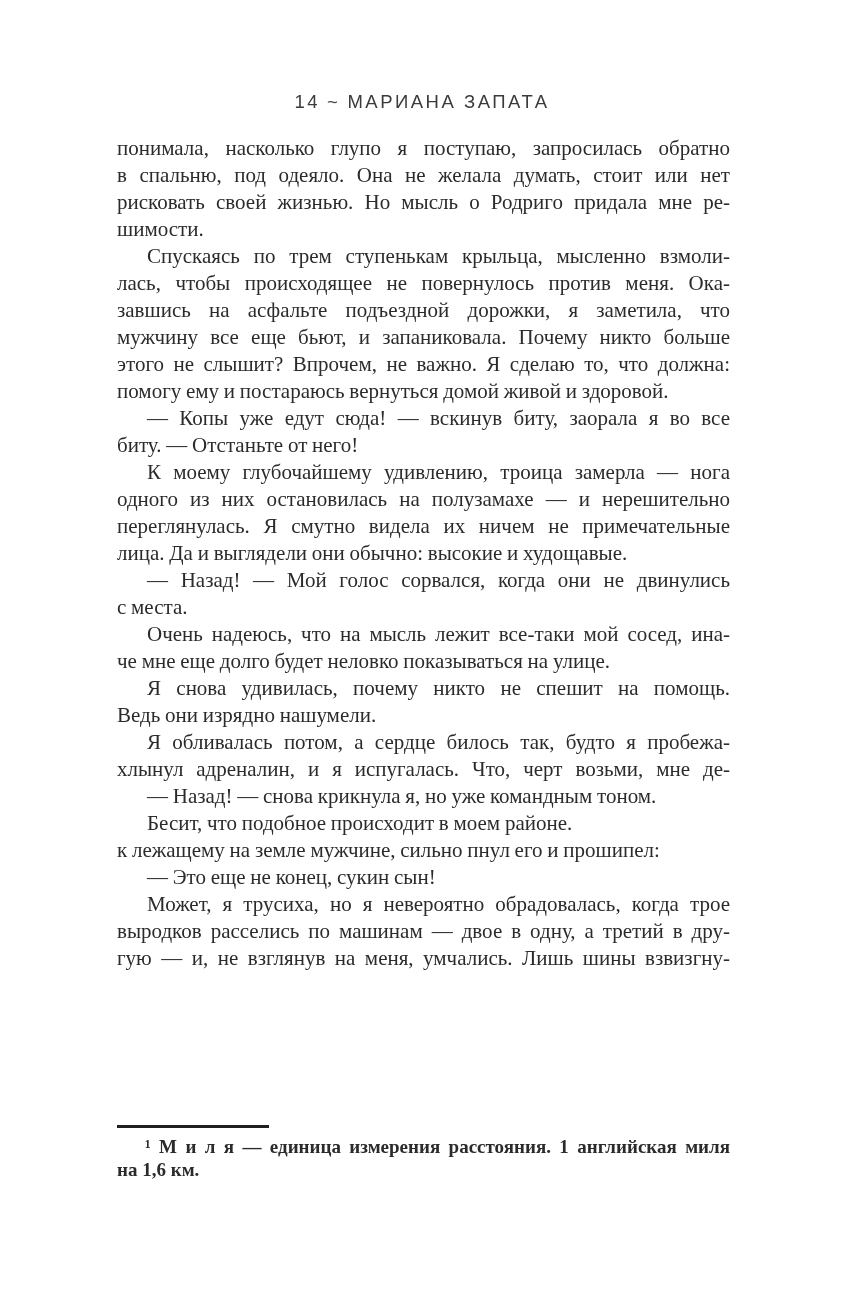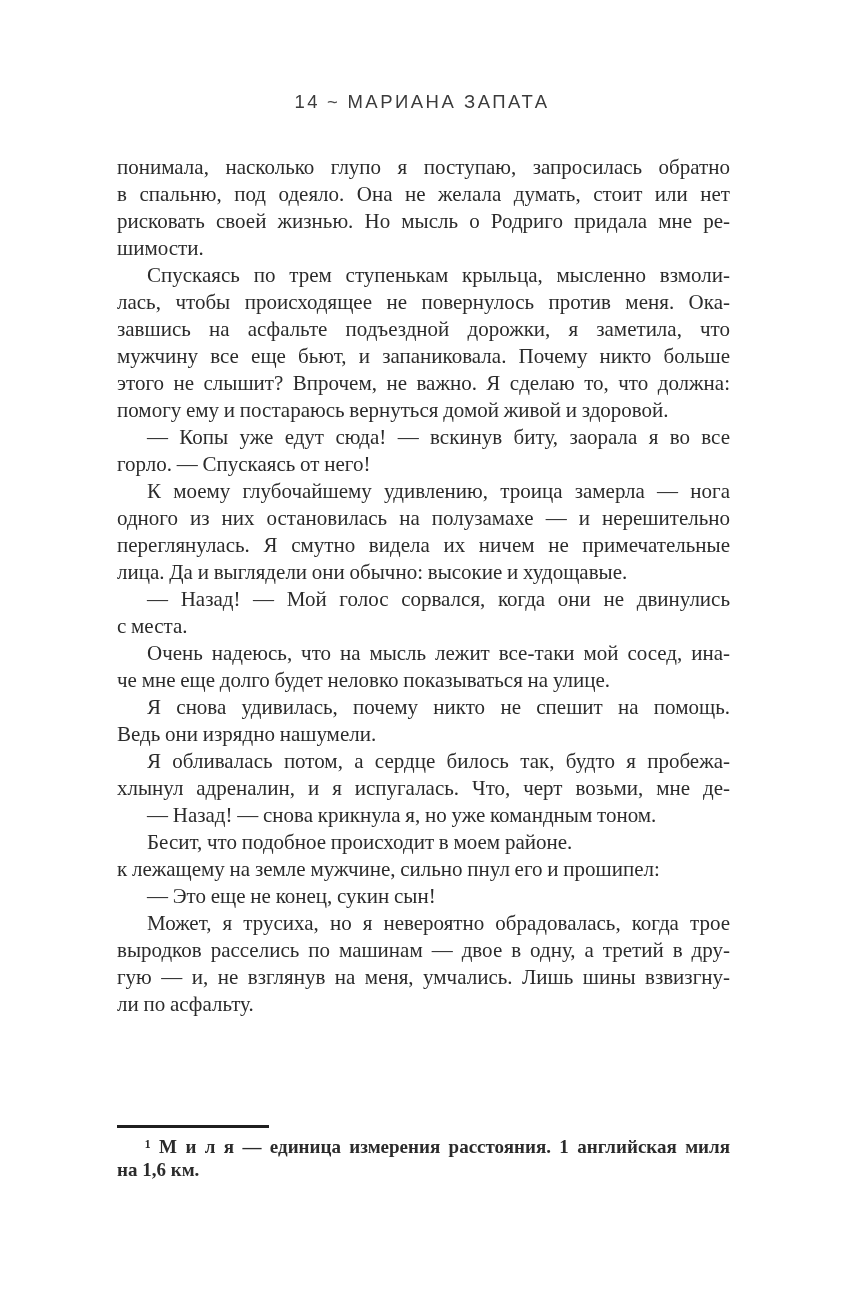--- a/index.html
+++ b/index.html
@@ -29,21 +29,21 @@
     color: #3b3b3b;
     line-height: 20px;
   }
   .running-head .sep {
     padding: 0 7px;
     color: #4a4a4a;
   }
   .body-text {
     position: absolute;
     left: 117px;
-    top: 154px;
+    top: 135px;
     width: 613px;
     font-size: 21px;
     color: #2b2b2b;
   }
   .paragraph { margin: 0; padding: 0; }
   .line {
     height: 27px;
     line-height: 27px;
     overflow: hidden;
     text-align: justify;
@@ -101,21 +101,21 @@
       <div class="paragraph">
         <div class="line first-indent">Спускаясь по трем ступенькам крыльца, мысленно взмоли-</div>
         <div class="line">лась, чтобы происходящее не повернулось против меня. Ока-</div>
         <div class="line">завшись на асфальте подъездной дорожки, я заметила, что</div>
         <div class="line">мужчину все еще бьют, и запаниковала. Почему никто больше</div>
         <div class="line">этого не слышит? Впрочем, не важно. Я сделаю то, что должна:</div>
         <div class="line par-end">помогу ему и постараюсь вернуться домой живой и здоровой.</div>
       </div>
       <div class="paragraph">
         <div class="line first-indent">— Копы уже едут сюда! — вскинув биту, заорала я во все</div>
-        <div class="line par-end">горло. — Спускаясь от него!</div>
+        <div class="line par-end">биту. — Отстаньте от него!</div>
       </div>
       <div class="paragraph">
         <div class="line first-indent">К моему глубочайшему удивлению, троица замерла — нога</div>
         <div class="line">одного из них остановилась на полузамахе — и нерешительно</div>
         <div class="line">переглянулась. Я смутно видела их ничем не примечательные</div>
         <div class="line par-end">лица. Да и выглядели они обычно: высокие и худощавые.</div>
       </div>
       <div class="paragraph">
         <div class="line first-indent">— Назад! — Мой голос сорвался, когда они не двинулись</div>
         <div class="line par-end">с места.</div>
@@ -141,21 +141,20 @@
       <div class="paragraph">
         <div class="line par-end">к лежащему на земле мужчине, сильно пнул его и прошипел:</div>
       </div>
       <div class="paragraph">
         <div class="line first-indent par-end">— Это еще не конец, сукин сын!</div>
       </div>
       <div class="paragraph">
         <div class="line first-indent">Может, я трусиха, но я невероятно обрадовалась, когда трое</div>
         <div class="line">выродков расселись по машинам — двое в одну, а третий в дру-</div>
         <div class="line">гую — и, не взглянув на меня, умчались. Лишь шины взвизгну-</div>
-        <div class="line par-end">ли по асфальту.</div>
       </div>
     </div>
 
   <div class="footnote">
     <div class="footnote-rule"></div>
     <div id="footnote-lines">
         <div class="fn-line first-indent">¹ М и л я — единица измерения расстояния. 1 английская миля рав-</div>
         <div class="fn-line par-end">на 1,6 км.</div>
       </div>
   </div>

